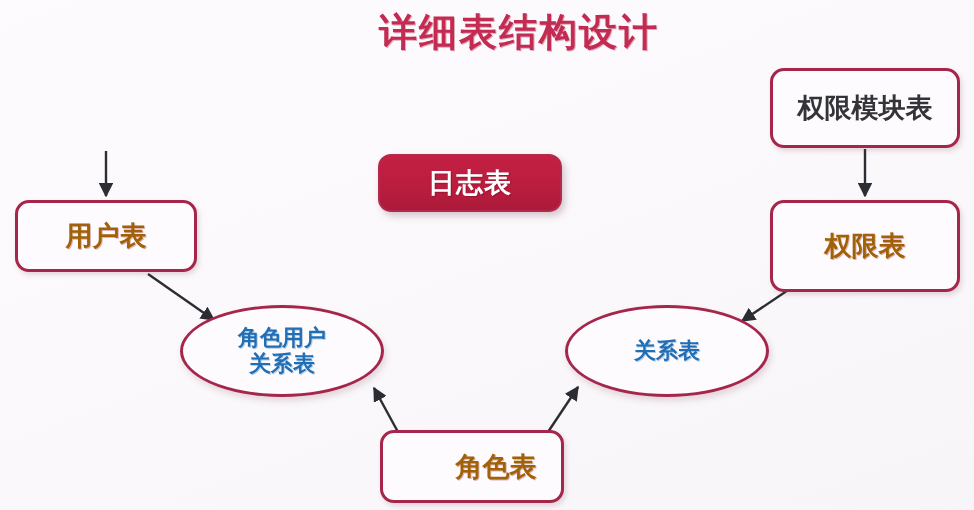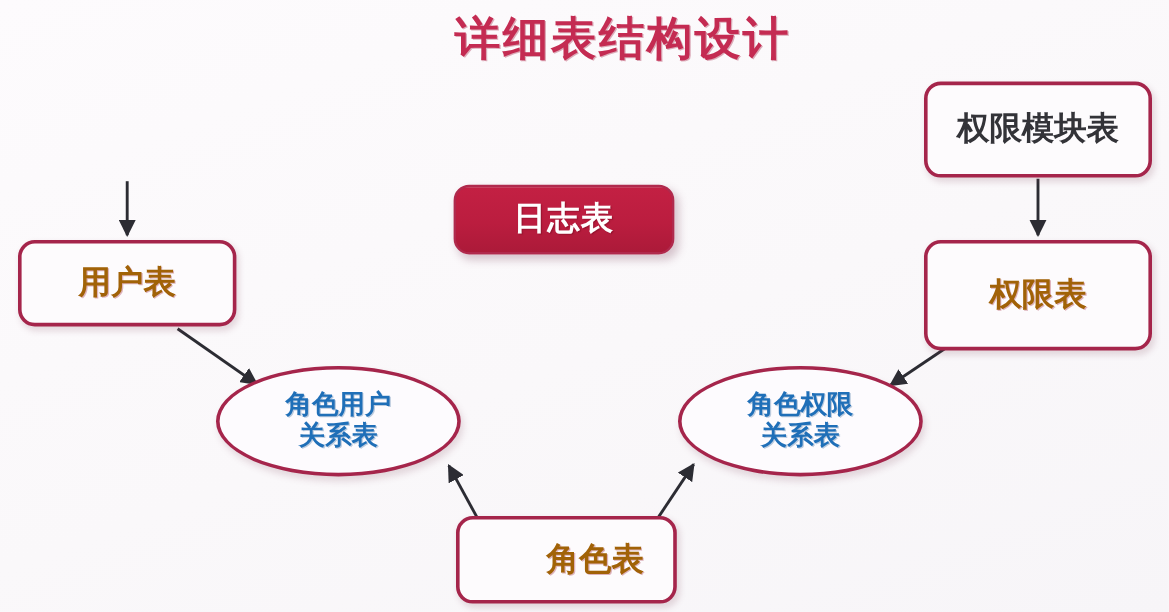--- a/index.html
+++ b/index.html
@@ -149,21 +149,20 @@
   <div id="node-log" class="node filled">
     <span>日志表</span>
   </div>
 
   <div id="node-roleuser" class="node ellipsenode">
     <span class="ln">角色用户</span>
     <span class="ln">关系表</span>
   </div>
 
   <div id="node-roleperm" class="node ellipsenode">
-    <span class="ln">角色权限</span>
     <span class="ln">关系表</span>
   </div>
 
   <div id="node-role" class="node boxnode redtext">
     <span>角色表</span>
   </div>
 
 </div>
 
 </body></html>

